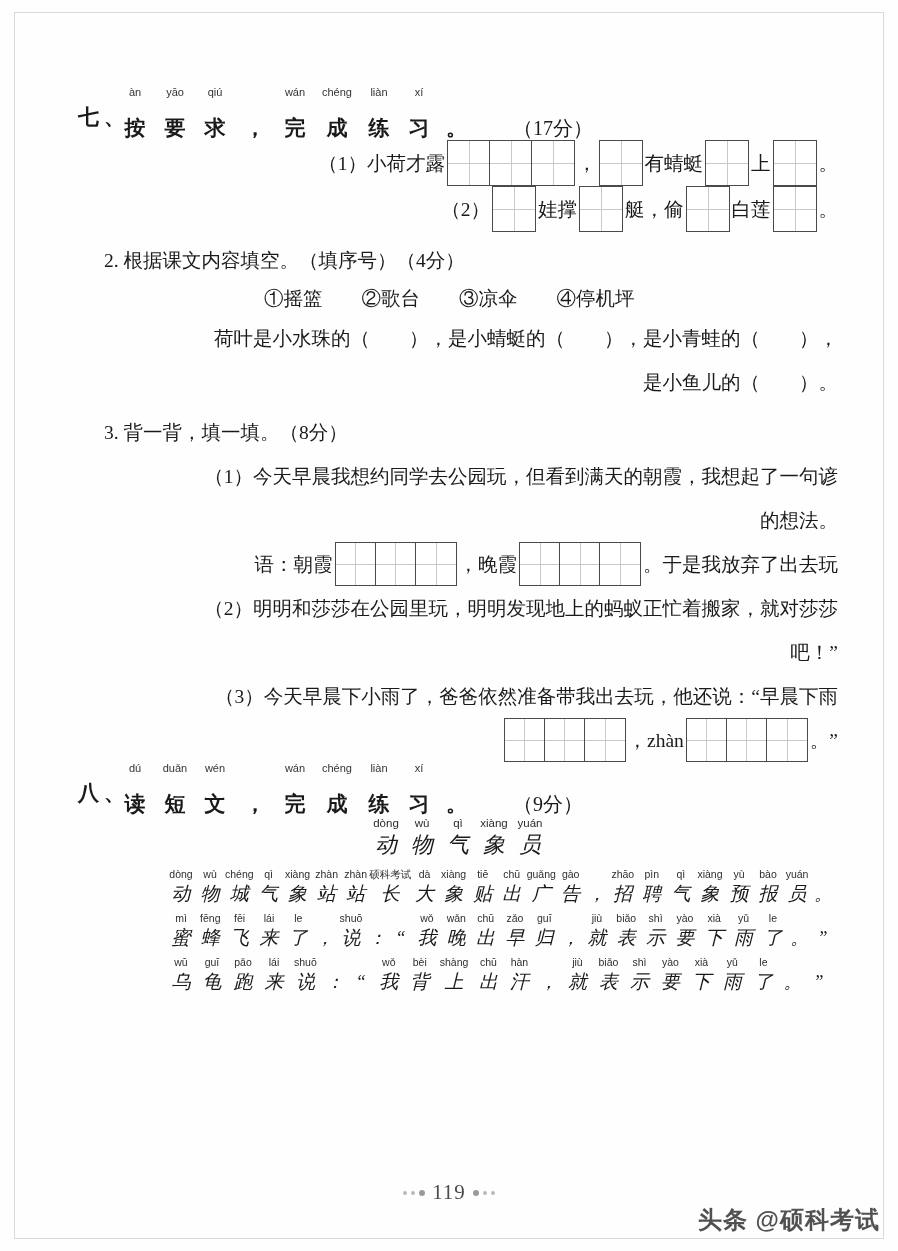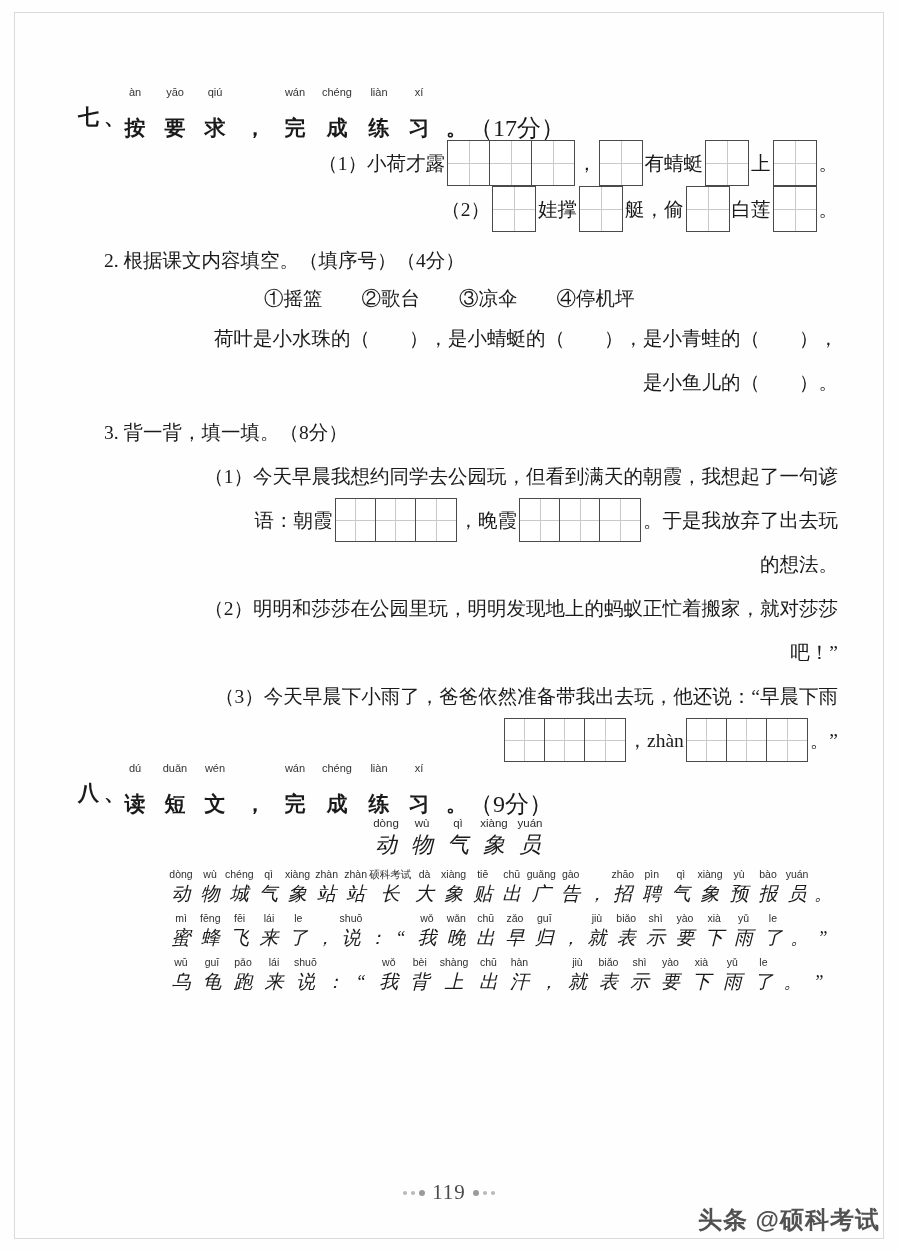--- a/index.html
+++ b/index.html
@@ -79,24 +79,25 @@
     font-family: "Liberation Sans", "DejaVu Sans", sans-serif;
     font-weight: bold;
     font-size: 21px;
     align-self: flex-end;
     line-height: 26px;
     padding-bottom: 0px;
   }
   .sec-score {
     font-family: "Liberation Serif", serif;
     font-weight: normal;
-    font-size: 24px;
+    font-size: 20px;
     align-self: flex-end;
     line-height: 26px;
     padding-left: 2px;
+    margin-left: 44px;
   }
   .q-title {
     font-size: 19.5px;
     margin: 14px 0 6px 26px;
     line-height: 30px;
   }
   .q-line {
     display: flex;
     align-items: center;
     flex-wrap: nowrap;
@@ -304,36 +305,36 @@
           <span class="txt">荷叶是小水珠的（　　），是小蜻蜓的（　　），是小青蛙的（　　），</span>
         </div>
         <div class="q-line">
           <span class="txt">是小鱼儿的（　　）。</span>
         </div>
         <div class="q-title">3. 背一背，填一填。（8分）</div>
         <div class="q-line">
           <span class="txt">（1）今天早晨我想约同学去公园玩，但看到满天的朝霞，我想起了一句谚</span>
         </div>
         <div class="q-line">
+          <span class="txt">的想法。</span>
+        </div>
+        <div class="q-line">
           <span class="txt">语：朝霞</span>
           <span class="grid h40">
             <span class="gcell"></span>
             <span class="gcell"></span>
             <span class="gcell"></span>
           </span>
           <span class="txt">，晚霞</span>
           <span class="grid h40">
             <span class="gcell"></span>
             <span class="gcell"></span>
             <span class="gcell"></span>
           </span>
           <span class="txt">。于是我放弃了出去玩</span>
-        </div>
-        <div class="q-line">
-          <span class="txt">的想法。</span>
         </div>
         <div class="q-line">
           <span class="txt">（2）明明和莎莎在公园里玩，明明发现地上的蚂蚁正忙着搬家，就对莎莎</span>
         </div>
         <div class="q-line">
           <span class="txt">吧！”</span>
         </div>
         <div class="q-line">
           <span class="txt">（3）今天早晨下小雨了，爸爸依然准备带我出去玩，他还说：“早晨下雨</span>
         </div>

